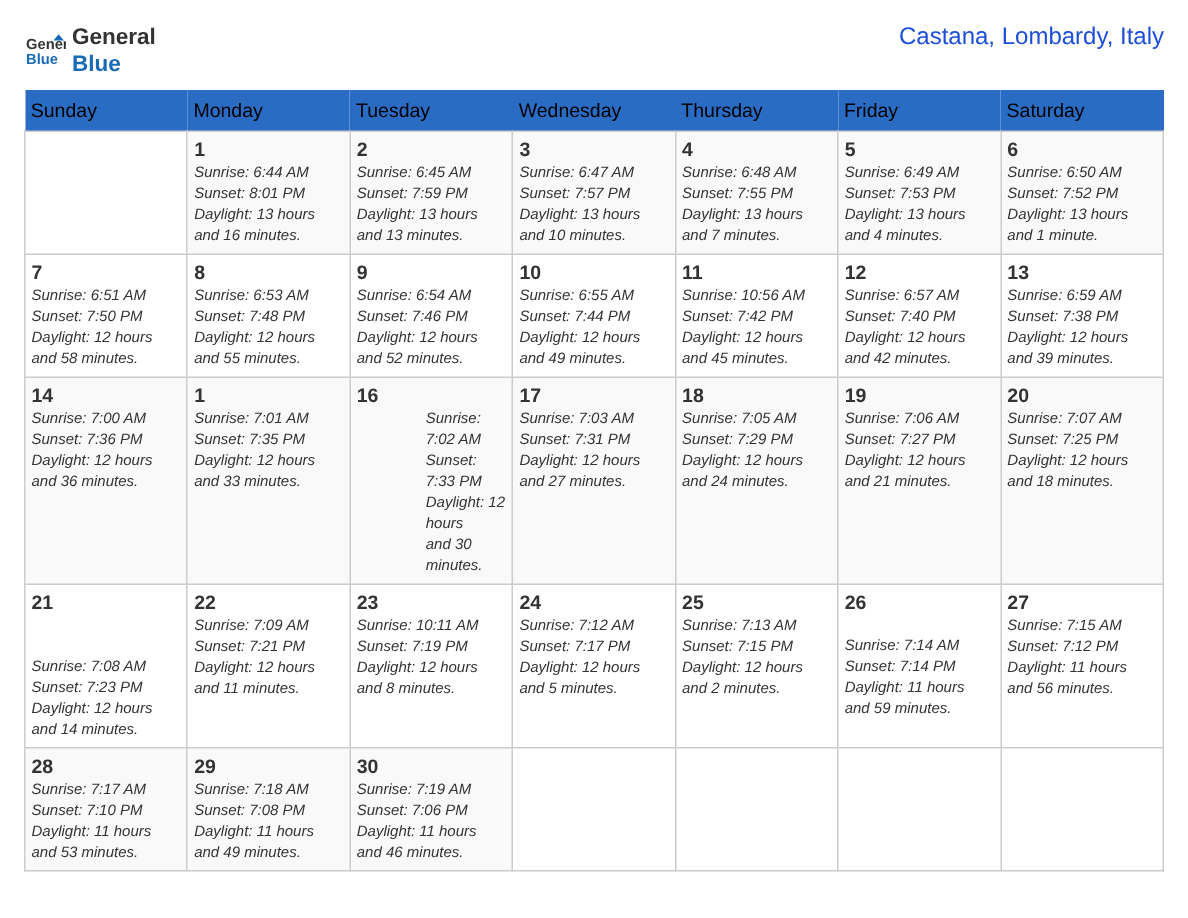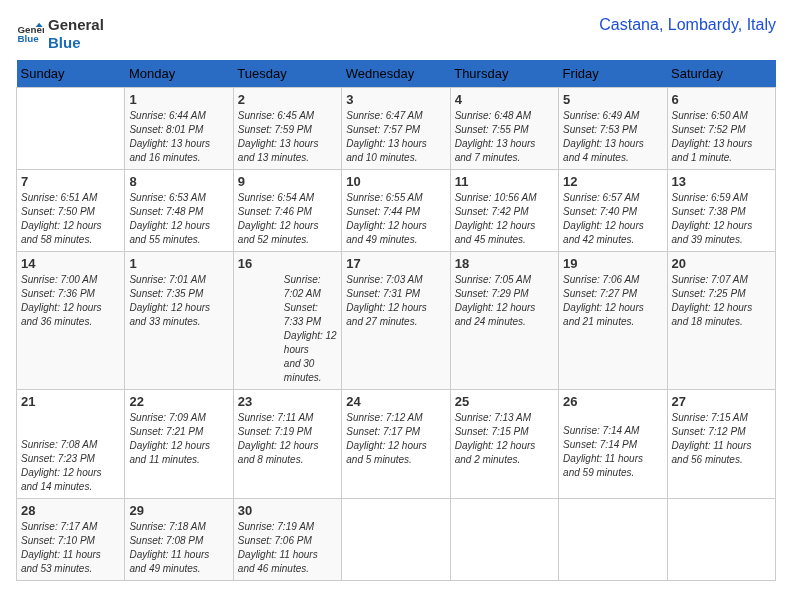--- a/index.html
+++ b/index.html
@@ -264,21 +264,21 @@
         </td>
         <td>
           <div class="day-num">22</div>
           <div class="day-info" style="white-space: pre-line;">Sunrise: 7:09 AM
 Sunset: 7:21 PM
 Daylight: 12 hours
 and 11 minutes.</div>
         </td>
         <td>
           <div class="day-num">23</div>
-          <div class="day-info" style="white-space: pre-line;">Sunrise: 7:11 AM
+          <div class="day-info" style="white-space: pre-line;">Sunrise: 10:11 AM
 Sunset: 7:19 PM
 Daylight: 12 hours
 and 8 minutes.</div>
         </td>
         <td>
           <div class="day-num">24</div>
           <div class="day-info" style="white-space: pre-line;">Sunrise: 7:12 AM
 Sunset: 7:17 PM
 Daylight: 12 hours
 and 5 minutes.</div>

